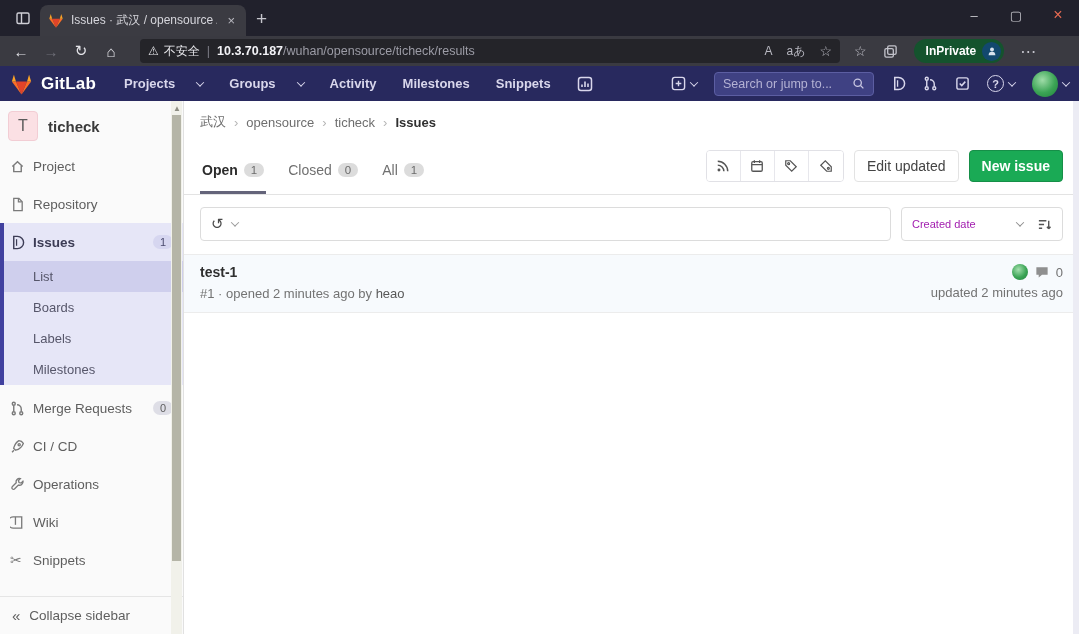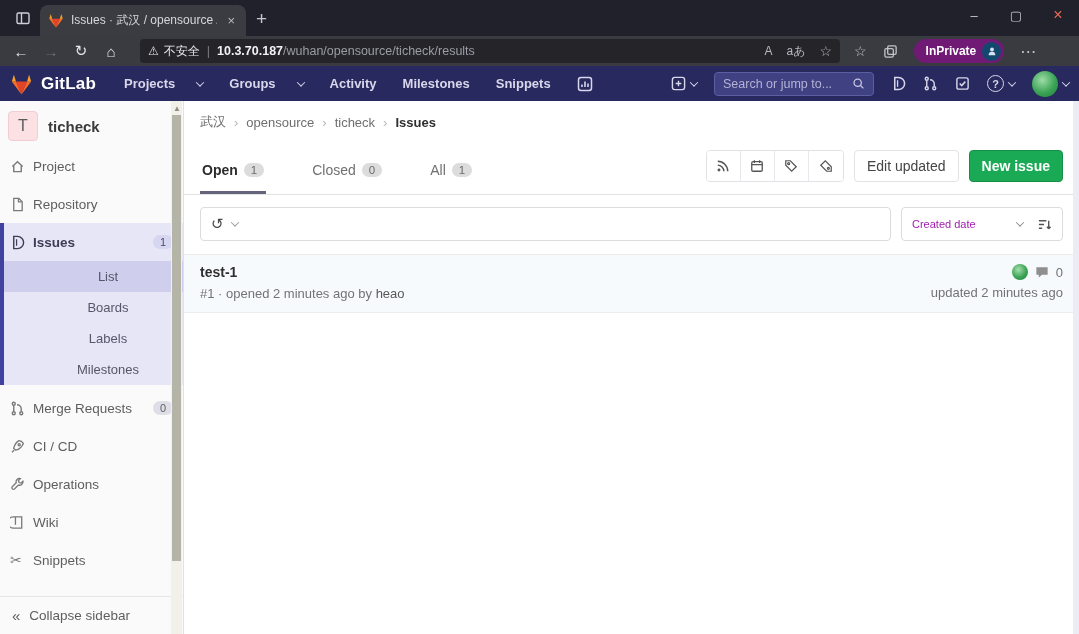--- a/index.html
+++ b/index.html
@@ -27,21 +27,21 @@
   .nav-ic { width:30px; text-align:center; font-size:15px; }
   .nav-ic.dim { color:#6f6f78; }
   .addressbar { height:24px; width:700px; margin-left:14px; background:#242429; border-radius:4px;
                 display:flex; align-items:center; padding:0 8px; font-size:12.5px; gap:7px; }
   .addr-warn { color:#e8e8ec; font-size:12px; display:flex; align-items:center; gap:5px; }
   .addr-sep { color:#7c7c86; }
   .addr-url { color:#9c9ca6; white-space:nowrap; overflow:hidden; flex:1; }
   .addr-host { color:#f2f2f6; font-weight:bold; }
   .addr-actions { display:flex; align-items:center; gap:14px; color:#b9b9c2; font-size:12px; }
   .tb-right { display:flex; align-items:center; margin-left:14px; gap:16px; color:#c3c3cb; }
-  .inprivate { height:24px; background:#701a75; border-radius:12px; display:flex; align-items:center;
+  .inprivate { height:24px; background:#14532d; border-radius:12px; display:flex; align-items:center;
                gap:6px; padding:0 3px 0 12px; color:#fff; font-size:12px; font-weight:bold; }
   .ip-avatar { width:19px; height:19px; border-radius:50%; background:#12486e; display:flex;
                align-items:center; justify-content:center; }
 
   
   .gl-navbar { position:absolute; left:0; top:66px; width:1079px; height:35px; background:#28295e;
                display:flex; align-items:center; padding:0 10px; }
   .brand { display:flex; align-items:center; gap:8px; margin-right:28px; }
   .brand-name { color:#fff; font-size:17px; font-weight:bold; letter-spacing:.2px; }
   .gl-menu { display:flex; align-items:center; gap:26px; color:#d9d7ec; font-size:13px; font-weight:bold; }
@@ -69,38 +69,38 @@
                  color:#5b5b5b; font-size:16px; display:flex; align-items:center; justify-content:center; }
   .proj-name { font-size:15px; font-weight:bold; color:#3a3a3a; }
   .s-item { height:38px; display:flex; align-items:center; padding:0 10px; gap:8px; font-size:13.5px; }
   .s-item .s-ic { width:15px; display:flex; color:#7a7a7a; }
   .s-badge { margin-left:auto; background:#dedee6; color:#5e5e5e; border-radius:9px; font-size:11px;
              padding:1px 7px; }
   .issues-block { background:#e6e6f7; border-left:4px solid #41419f; }
   .issues-block .s-item { padding-left:6px; }
   .issues-block .s-item .s-label { color:#3c3c55; font-weight:bold; }
   .issues-block .s-badge { background:#d6d6f0; color:#4a4a6e; }
-  .s-sub { height:31px; display:flex; align-items:center; padding-left:29px; font-size:13px; color:#56566a;justify-content:center; }
+  .s-sub { height:31px; display:flex; align-items:center; padding-left:29px; font-size:13px; color:#56566a; }
   .s-sub.active { background:#cfcfed; }
   .collapse-row { position:absolute; left:0; bottom:0; width:183px; height:38px; border-top:1px solid #e5e5e5;
                   display:flex; align-items:center; gap:9px; padding:0 12px; font-size:13.5px; color:#5e5e5e; }
   .sb-scroll { position:absolute; right:1px; top:0; width:11px; height:100%; background:#f1f1ea; }
   .sb-arrow { position:absolute; top:3px; left:2px; color:#8d8d82; font-size:8px; }
   .sb-thumb { position:absolute; left:1px; top:14px; width:9px; height:446px; background:#b5b5a7; }
 
   
   .content { position:relative; flex:1; background:#fff; }
   .breadcrumb { display:flex; align-items:center; gap:8px; padding:12px 4px 8px 16px; font-size:13px;
                 color:#6e6e6e; }
   .bc-sep { color:#b5b5b5; }
   .bc-last { color:#2f2f2f; font-weight:bold; }
 
   .issues-header { display:flex; align-items:flex-end; padding:0 16px; border-bottom:1px solid #e3e3e3;
                    height:56px; }
-  .tabs { display:flex; gap:44px; }
+  .tabs { display:flex; gap:20px; }
   .tab-item { padding:14px 2px 16px 2px; font-size:14px; color:#707070; display:flex; align-items:center;
               gap:6px; position:relative; }
   .tab-item.active { color:#2c2c2c; font-weight:bold; }
   .tab-item.active:after { content:""; position:absolute; left:0; right:0; bottom:0; height:3px; background:#64647a; }
   .count-badge { background:#dcdcdc; color:#6b6b6b; border-radius:9px; font-size:11.5px; padding:1px 7px;
                  font-weight:normal; }
   .header-actions { margin-left:auto; display:flex; align-items:center; gap:10px; padding-bottom:12px; }
   .btn-group { display:flex; border:1px solid #e1e1e6; border-radius:4px; overflow:hidden; }
   .icon-btn { width:34px; height:30px; display:flex; align-items:center; justify-content:center;
               color:#555; background:#fff; border-right:1px solid #e7e7ec; }

